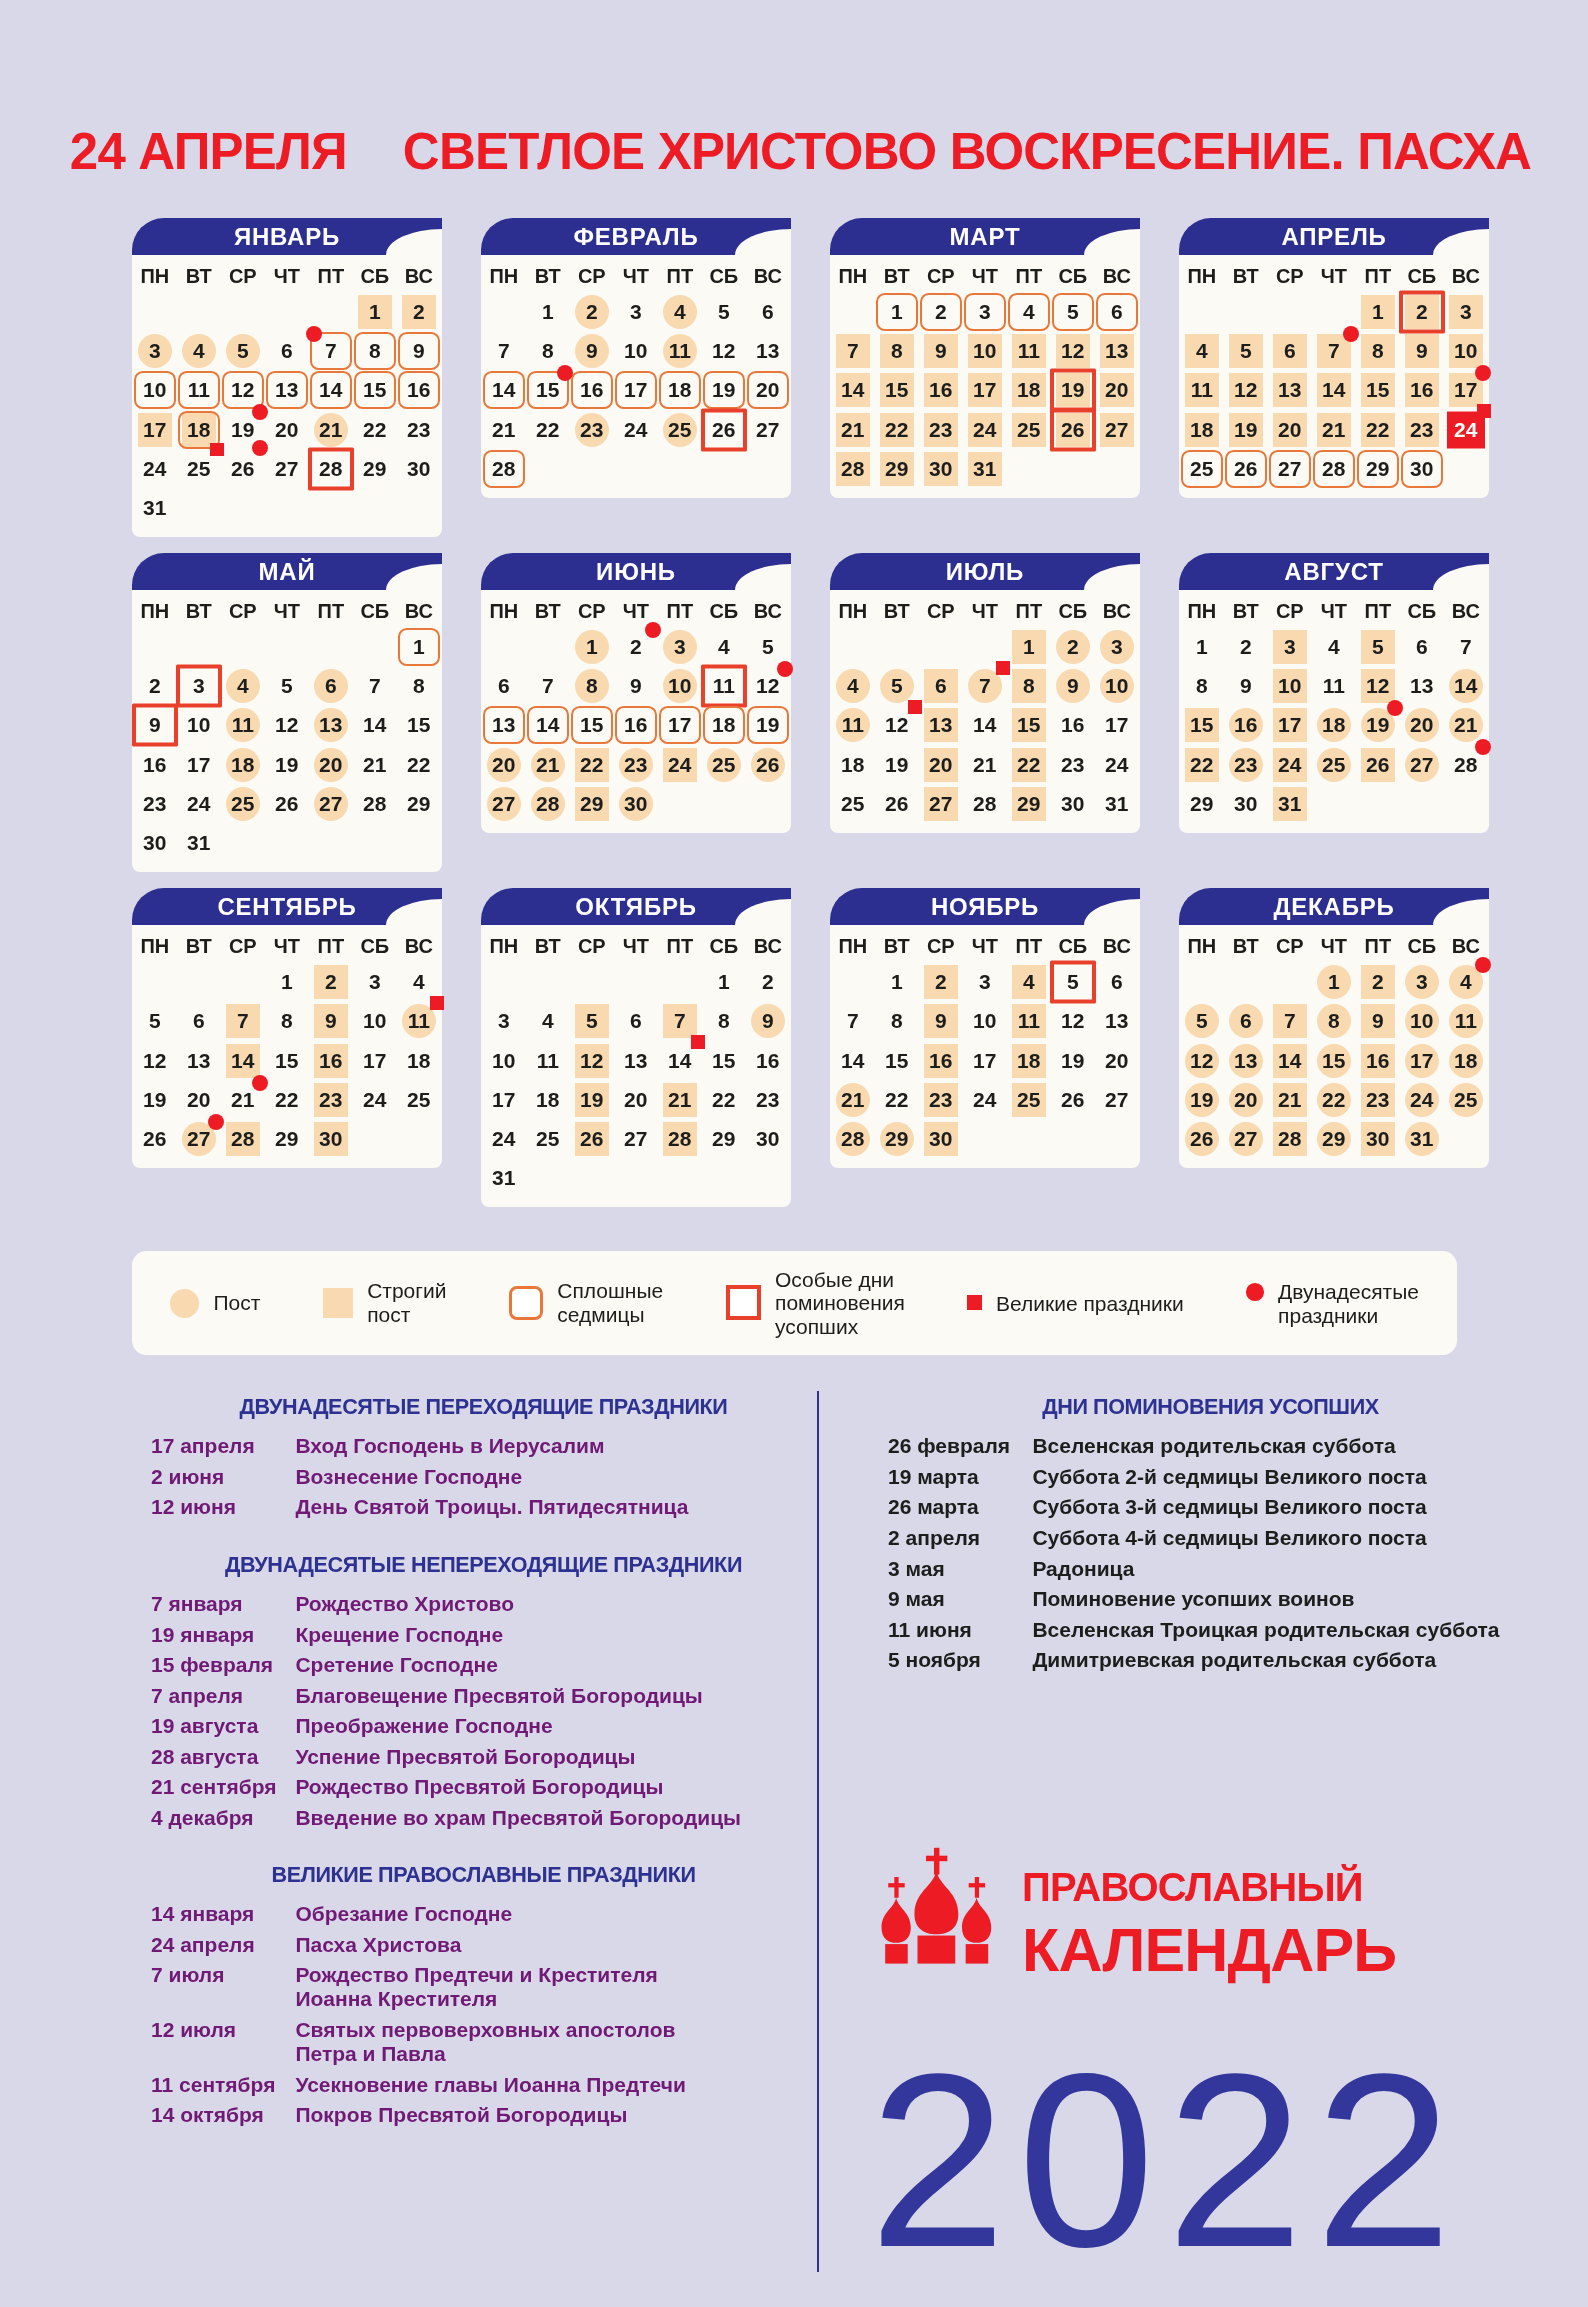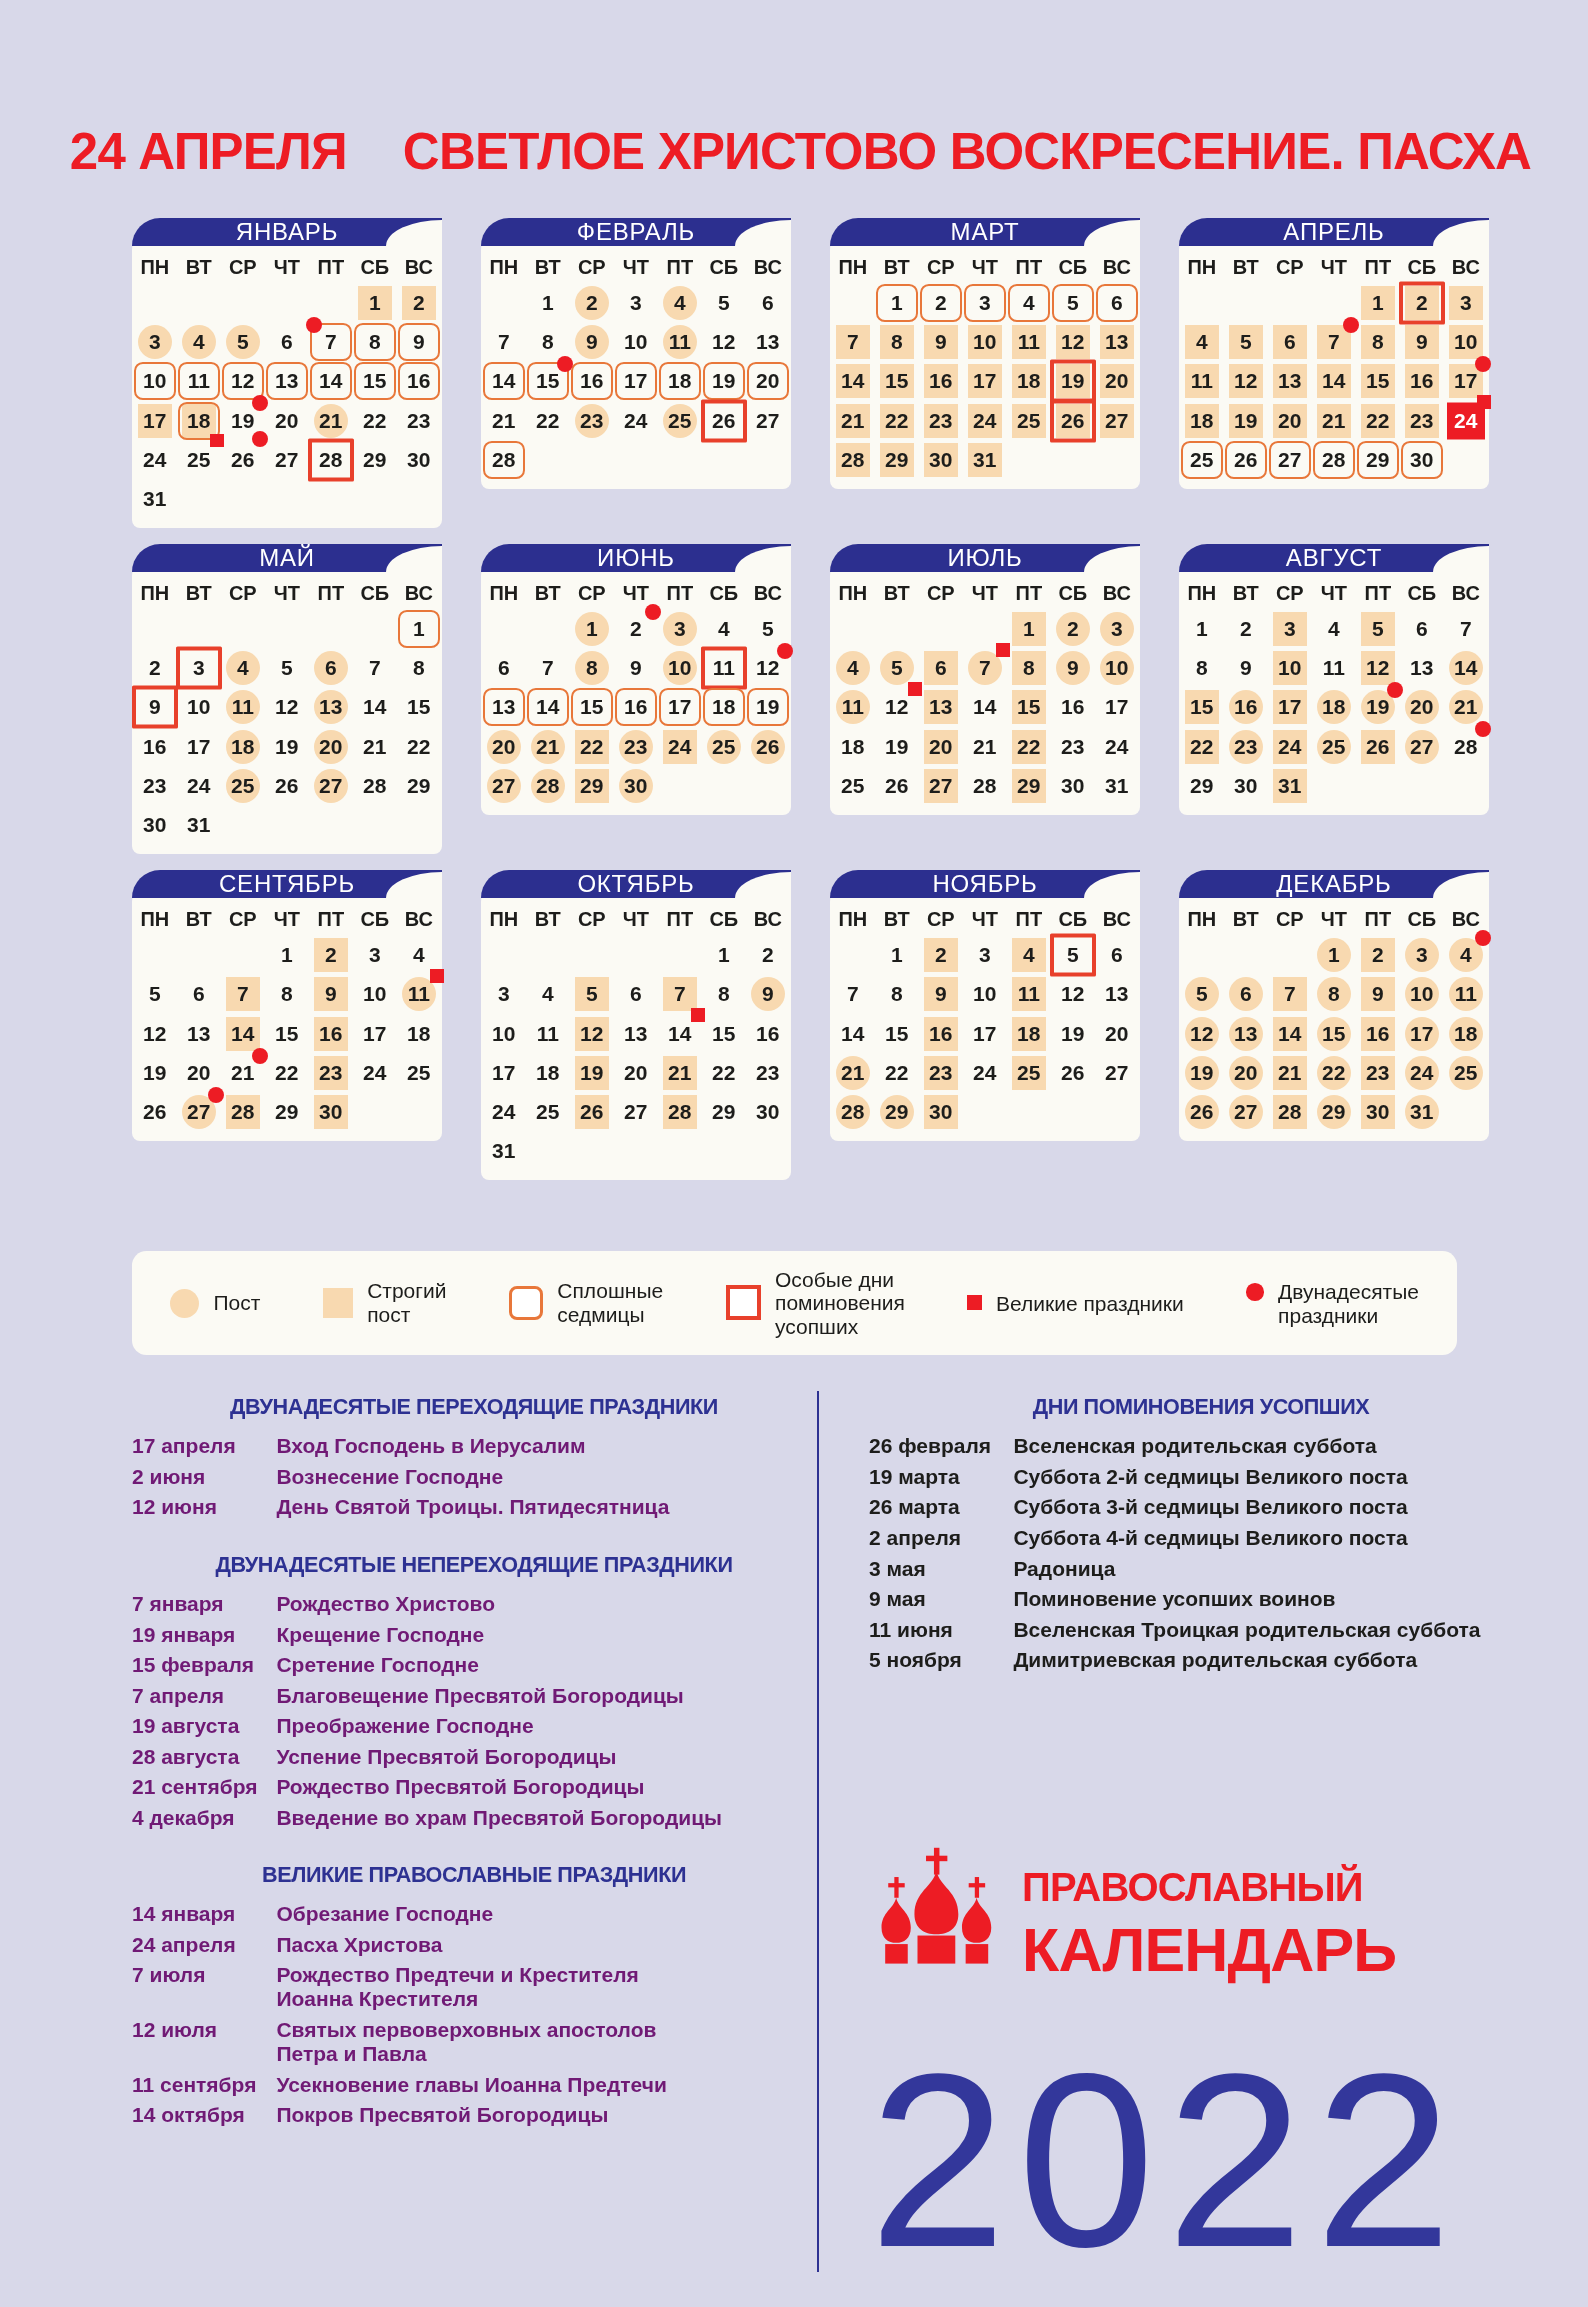--- a/index.html
+++ b/index.html
@@ -19,24 +19,24 @@
   }
   .main-title .t-date { margin-right:56px; }
   
   .months {
     position:absolute; top:218px; left:132px;
     display:grid; grid-template-columns:repeat(4,310px);
     column-gap:39px; row-gap:16px; align-items:start;
   }
   .month { background:#fbfaf4; border-radius:32px 9.6px 8px 8px; }
   .mhead {
-    position:relative; height:28px; background:#2c2f8f;
+    position:relative; height:37px; background:#2c2f8f;
     border-radius:32px 0 0 0;
     display:flex; align-items:center; justify-content:center;
-    color:#fff; font-weight:normal; font-size:24px; letter-spacing:0.8px;
+    color:#fff; font-weight:bold; font-size:24px; letter-spacing:0.8px;
   }
   .mhead::after {
     content:""; position:absolute; right:0; bottom:0;
     width:56px; height:26px; background:#fbfaf4;
     border-top-left-radius:56px 26px;
   }
   .wdays {
     display:grid; grid-template-columns:repeat(7,44px);
     padding:9.6px 0.8px 1.6px; font-weight:bold; font-size:20px;
   }
@@ -83,21 +83,21 @@
   .sw-wthin  { width:34px; height:34px; border:3.2px solid #e8773a; border-radius:8px; background:#fff; }
   .sw-wthick { width:35px; height:35px; border:4.8px solid #e8402b; background:#fff; }
   .sw-rsq    { width:14.4px; height:14.4px; background:#ed1c24; }
   .sw-rdot   { width:17.6px; height:17.6px; border-radius:50%; background:#ed1c24; }
   .lg-label { white-space:pre-line; }
   
   .divider { position:absolute; left:817px; top:1391px; width:2.4px; height:881px; background:#2d3192; }
   .col { position:absolute; top:1394px; }
   .col-left  { left:132px;  width:684px; }
   .col-right { left:869px; width:664px; }
-  .sec { margin-bottom:32px; }
+  .sec { margin-bottom:32px;margin-left:19px; }
   .sec-title {
     color:#2d3192; font-weight:bold; font-size:21.6px;
     text-align:center; margin-bottom:14.4px; letter-spacing:-0.4px;
   }
   .entry {
     display:grid; grid-template-columns:138px 1fr; column-gap:6.4px;
     font-weight:bold; font-size:21px; line-height:1.15; margin-bottom:6.4px;
   }
   .entry .e-name { white-space:pre-line; }
   .col-left .entry { color:#701a75; }

